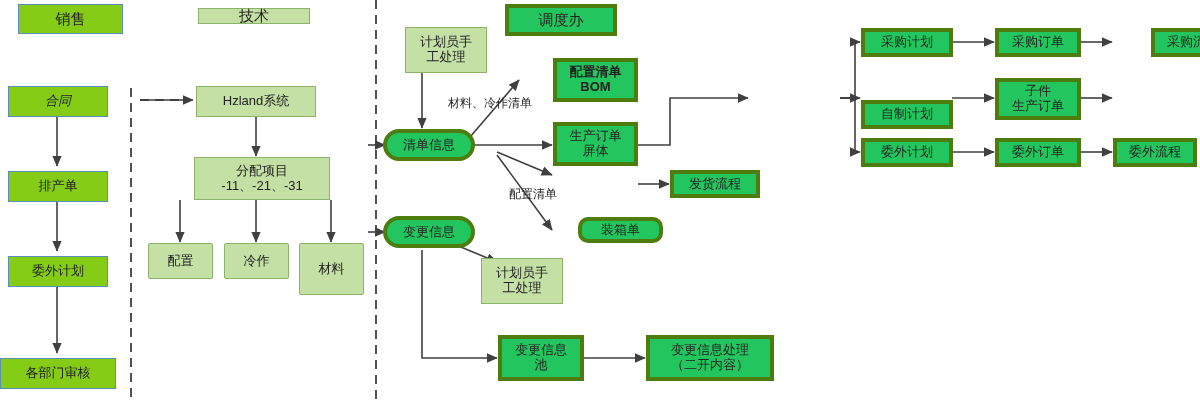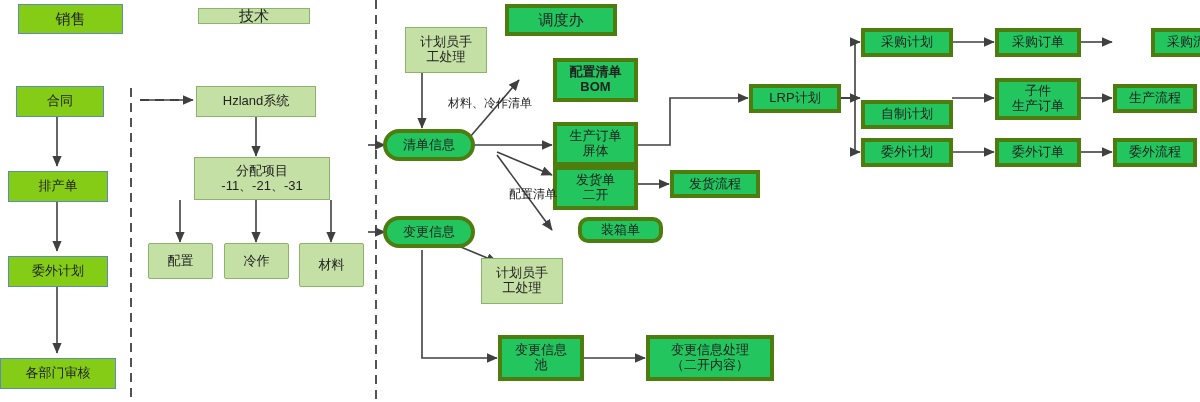--- a/index.html
+++ b/index.html
@@ -81,64 +81,60 @@
       <path d="M443,72 L422,72 L422,128"></path>
 
       <path d="M456,245 L497,262"></path>
     </g>
   </svg>
 
   <div class="node blue hdr" style="left:18px;top:4px;width:105px;height:30px;">销售</div>
   <div class="node green hdr" style="left:198px;top:8px;width:112px;height:16px;">技术</div>
   <div class="node orange hdr" style="left:505px;top:4px;width:112px;height:32px;">调度办</div>
 
-  <div class="node blue" style="left:16px;top:86px;width:88px;height:31px;">合同</div>
+  <div class="node blue" style="left:8px;top:86px;width:100px;height:31px;font-style:italic;">合同</div>
   <div class="node blue" style="left:8px;top:171px;width:100px;height:31px;">排产单</div>
   <div class="node blue" style="left:8px;top:256px;width:100px;height:31px;">委外计划</div>
   <div class="node blue" style="left:0px;top:358px;width:116px;height:31px;">各部门审核</div>
 
   <div class="node green" style="left:196px;top:86px;width:120px;height:31px;">Hzland系统</div>
   <div class="node green" style="left:194px;top:157px;width:136px;height:43px;">分配项目
 -11、-21、-31</div>
   <div class="node green round" style="left:148px;top:243px;width:65px;height:36px;">配置</div>
   <div class="node green round" style="left:224px;top:243px;width:65px;height:36px;">冷作</div>
-  <div class="node green round" style="left:299px;top:243px;width:65px;height:44px;">材料</div>
+  <div class="node green round" style="left:299px;top:243px;width:65px;height:52px;">材料</div>
 
   <div class="node green" style="left:405px;top:27px;width:82px;height:46px;">计划员手
 工处理</div>
   <div class="node orange pill" style="left:383px;top:129px;width:92px;height:32px;">清单信息</div>
   <div class="node orange pill" style="left:383px;top:216px;width:92px;height:32px;">变更信息</div>
   <div class="node green" style="left:481px;top:258px;width:82px;height:46px;">计划员手
 工处理</div>
 
   <div class="node orange" style="left:553px;top:58px;width:85px;height:44px;font-weight:bold;">配置清单
 BOM</div>
   <div class="node orange" style="left:553px;top:122px;width:85px;height:44px;">生产订单
 屏体</div>
-  <div class="node orange" style="left:553px;top:166px;width:85px;height:44px;">发货单
-二开</div>
   <div class="node orange" style="left:578px;top:217px;width:85px;height:26px;border-radius:10px;">装箱单</div>
   <div class="node orange" style="left:670px;top:170px;width:90px;height:28px;">发货流程</div>
 
   <div class="node orange" style="left:498px;top:335px;width:86px;height:46px;">变更信息
 池</div>
   <div class="node orange" style="left:646px;top:335px;width:128px;height:46px;">变更信息处理
 （二开内容）</div>
 
-  <div class="node orange" style="left:749px;top:84px;width:92px;height:29px;">LRP计划</div>
 
   <div class="node orange" style="left:861px;top:28px;width:92px;height:29px;">采购计划</div>
   <div class="node orange" style="left:861px;top:100px;width:92px;height:29px;">自制计划</div>
   <div class="node orange" style="left:995px;top:28px;width:86px;height:29px;">采购订单</div>
 
   <div class="node orange" style="left:861px;top:138px;width:92px;height:29px;">委外计划</div>
   <div class="node orange" style="left:995px;top:78px;width:86px;height:42px;">子件
 生产订单</div>
   <div class="node orange" style="left:995px;top:138px;width:86px;height:29px;">委外订单</div>
 
   <div class="node orange" style="left:1151px;top:28px;width:84px;height:29px;">采购流程</div>
-  <div class="node orange" style="left:1113px;top:84px;width:84px;height:29px;">生产流程</div>
   <div class="node orange" style="left:1113px;top:138px;width:84px;height:29px;">委外流程</div>
 
   <div style="position:absolute;left:448px;top:95px;font-size:12px;color:#222;">材料、冷作清单</div>
   <div style="position:absolute;left:473px;top:186px;font-size:12px;color:#222;padding-left:36px;">配置清单</div>
 
 </div>
 
 </body></html>

